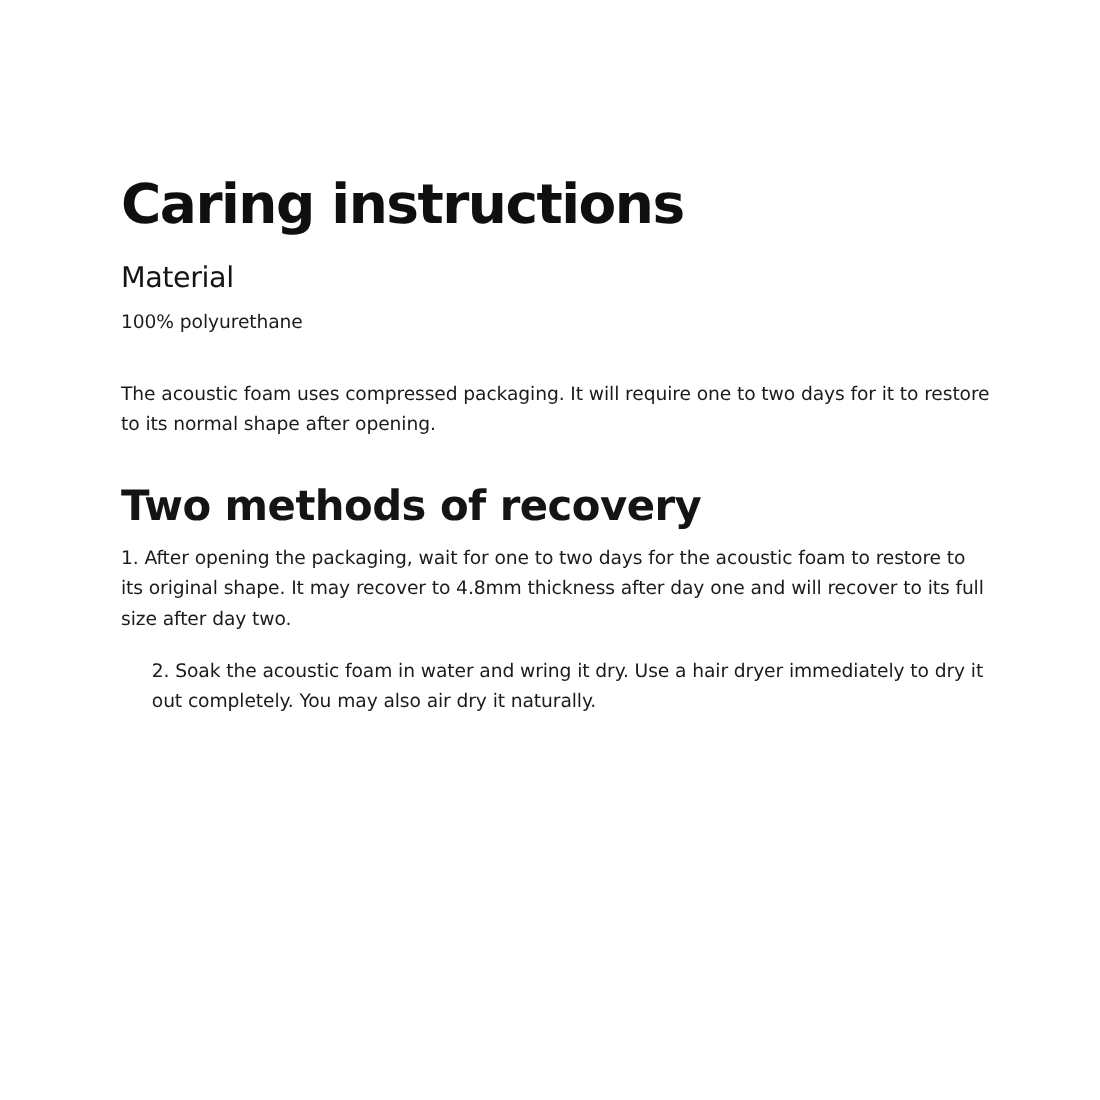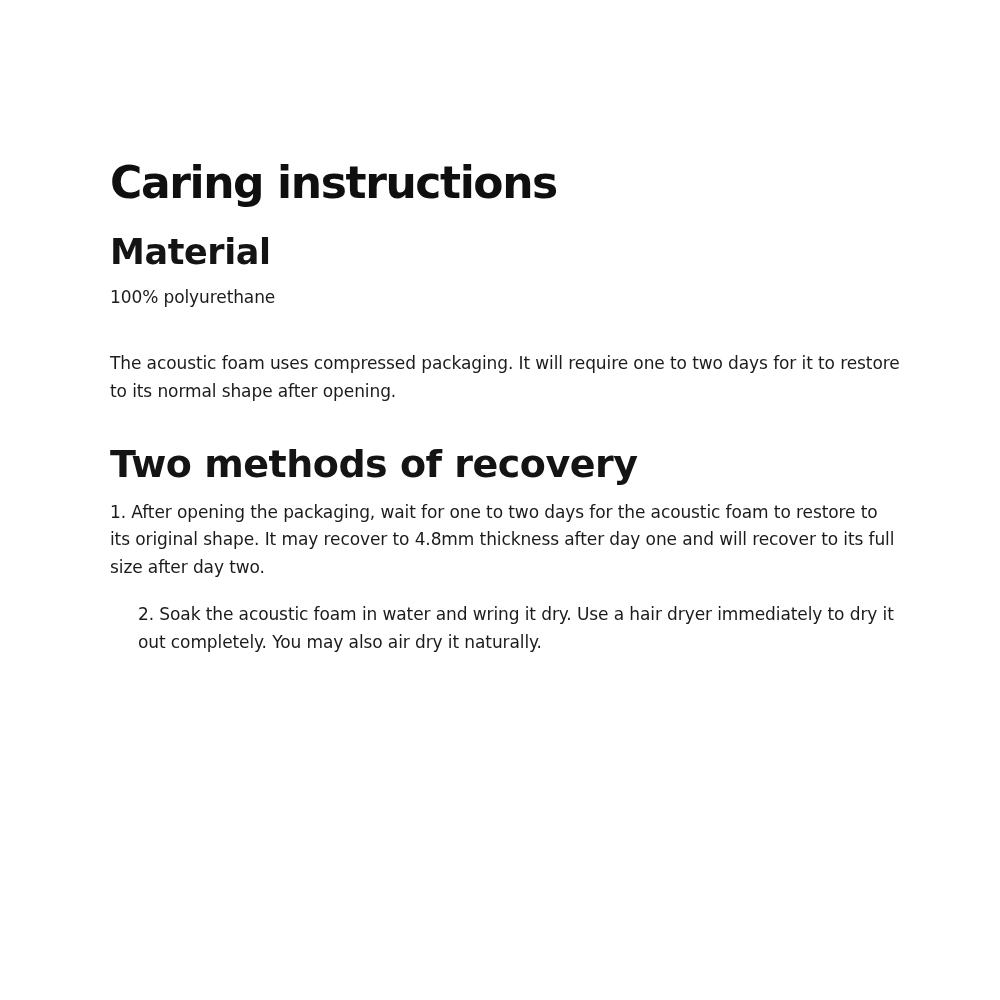--- a/index.html
+++ b/index.html
@@ -17,34 +17,34 @@
   .page {
     position: relative;
     width: 1000px;
     height: 1000px;
     box-sizing: border-box;
     padding: 160px 100px 0 110px;
     background: #ffffff;
   }
   .doc-title {
     font-family: "DejaVu Sans", sans-serif;
-    font-size: 44px;
+    font-size: 50px;
     line-height: 1.05;
     font-weight: 700;
     letter-spacing: -1.4px;
     color: #0f0f0f;
     margin: 0 0 26px 0;
   }
   .section {
     margin: 0 0 8px 0;
   }
   .section-heading {
     font-family: "DejaVu Sans", sans-serif;
-    font-size: 35px;
-    font-weight: 700;
+    font-size: 26px;
+    font-weight: 400;
     letter-spacing: -0.4px;
     color: #141414;
     margin: 0 0 12px 0;
     line-height: 1.15;
   }
   .section-heading.strong {
     font-weight: 700;
     font-size: 38px;
     letter-spacing: -0.5px;
   }

